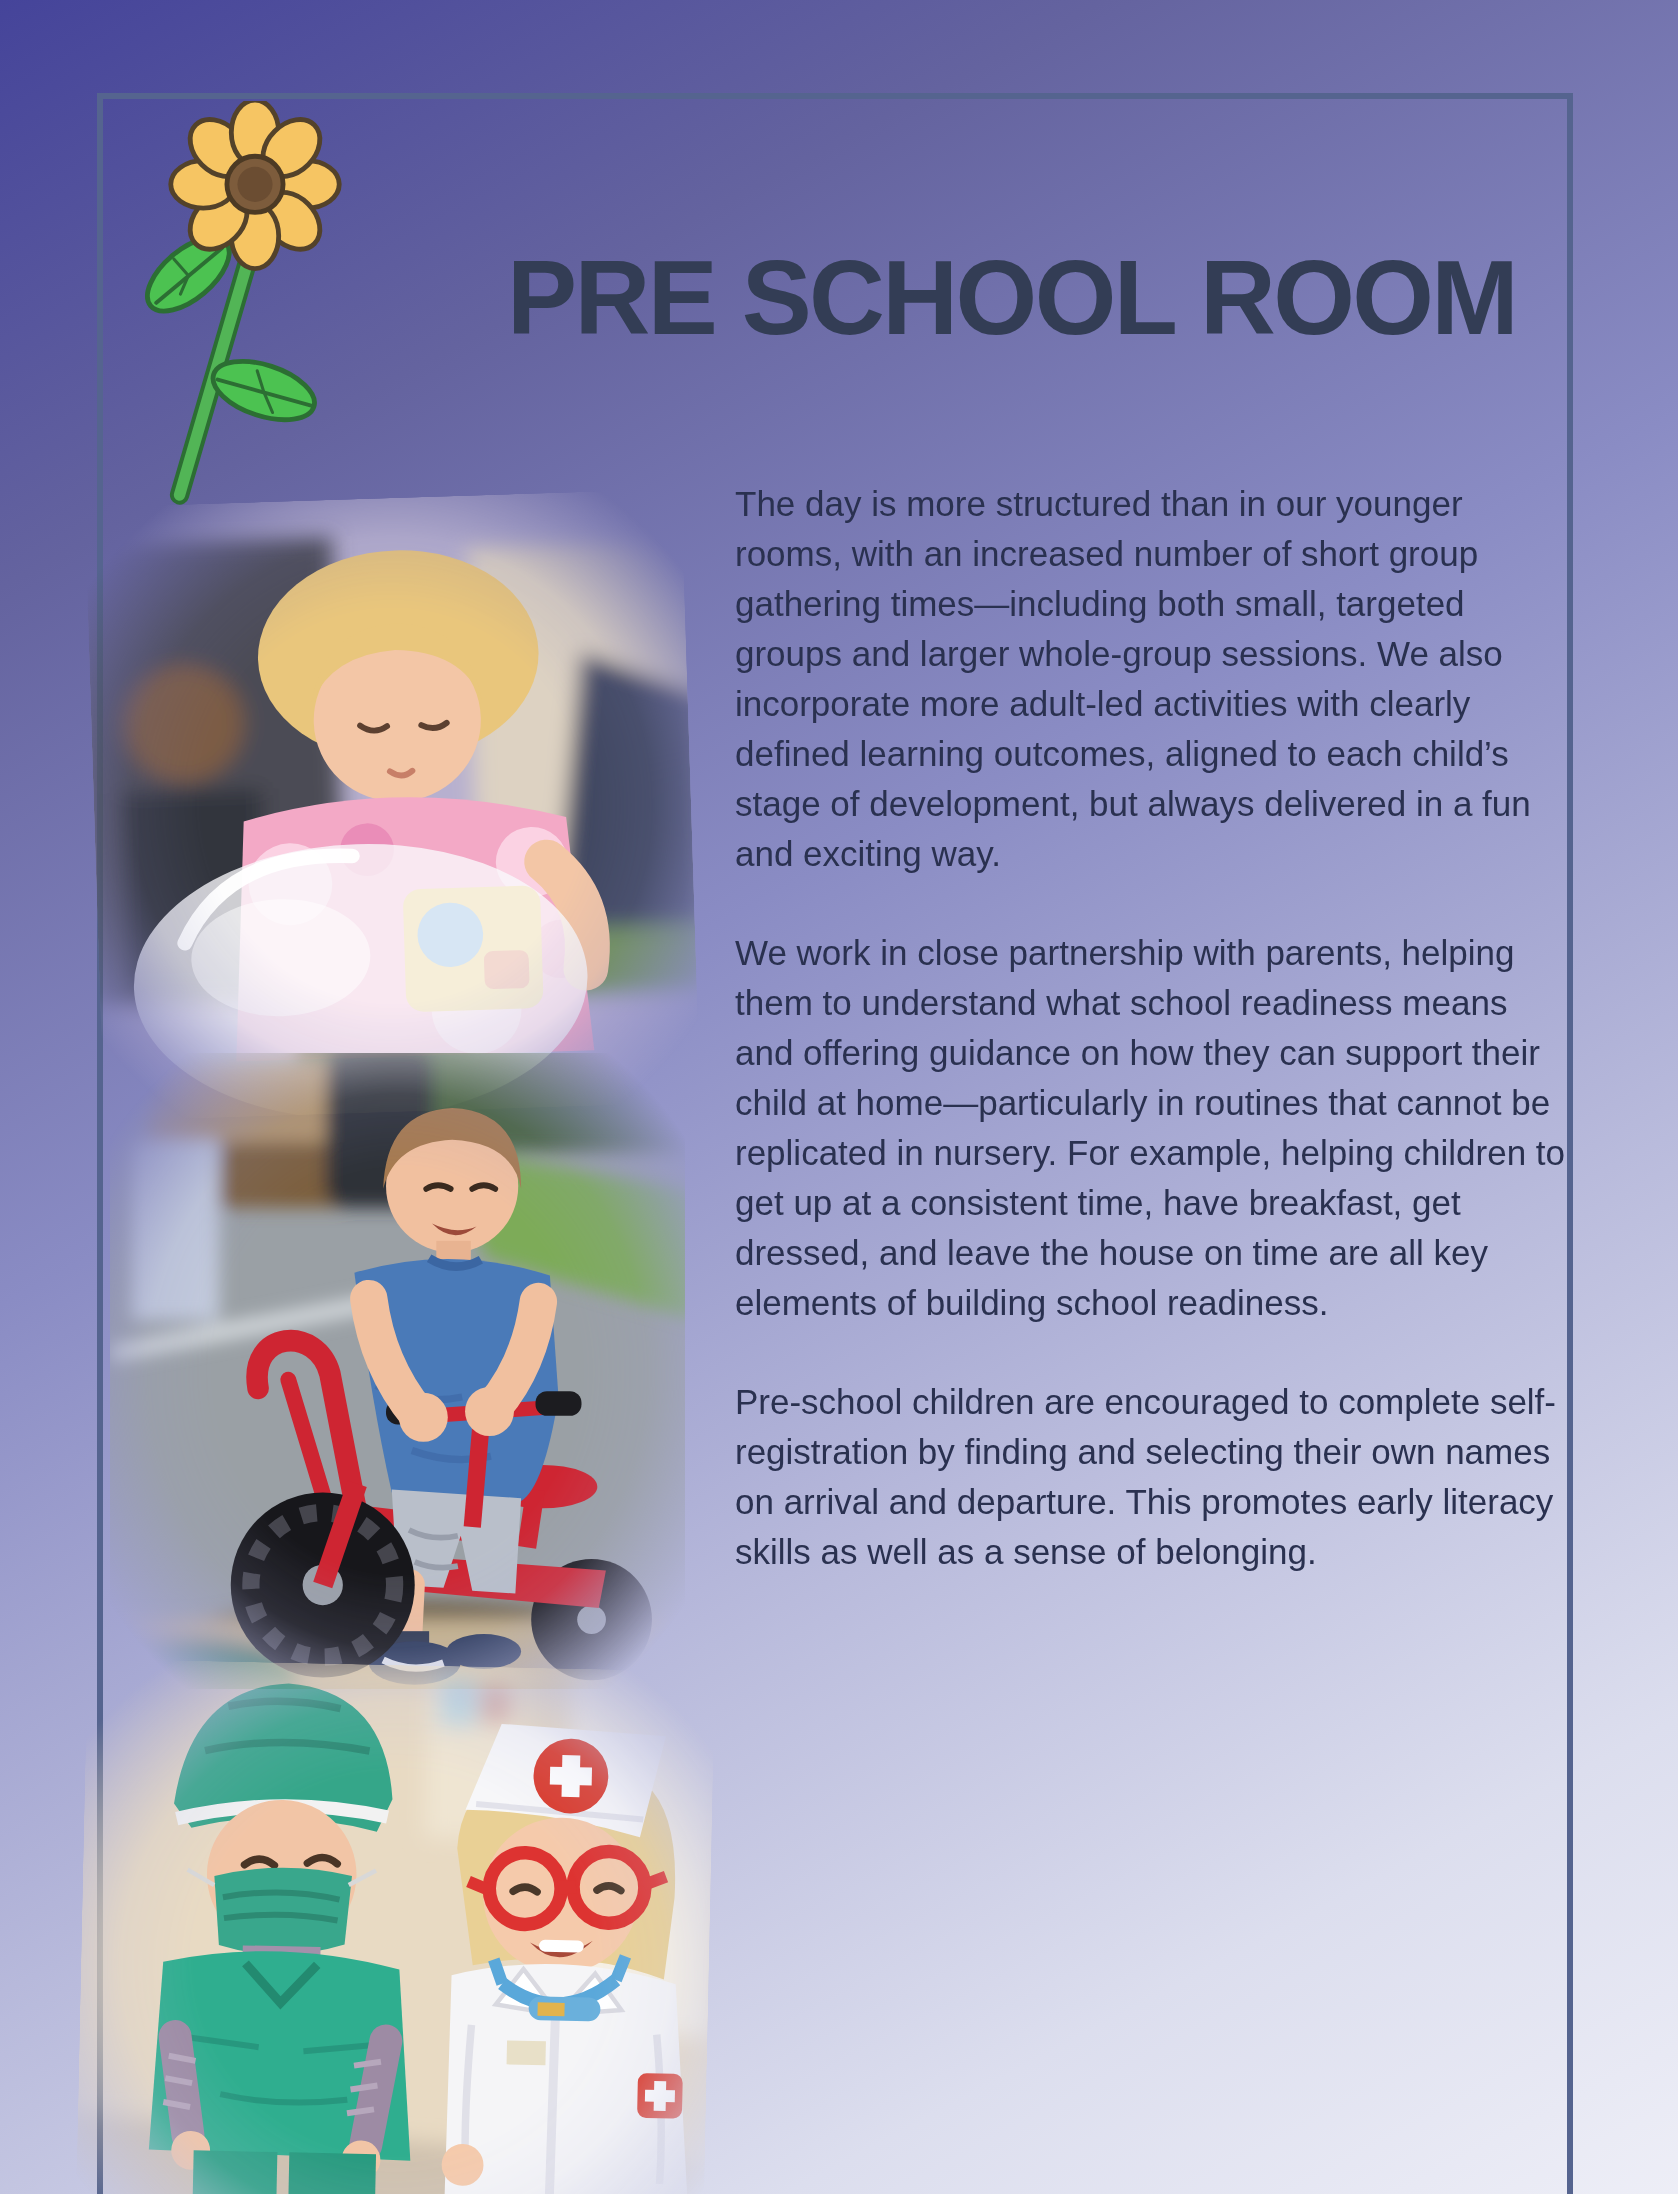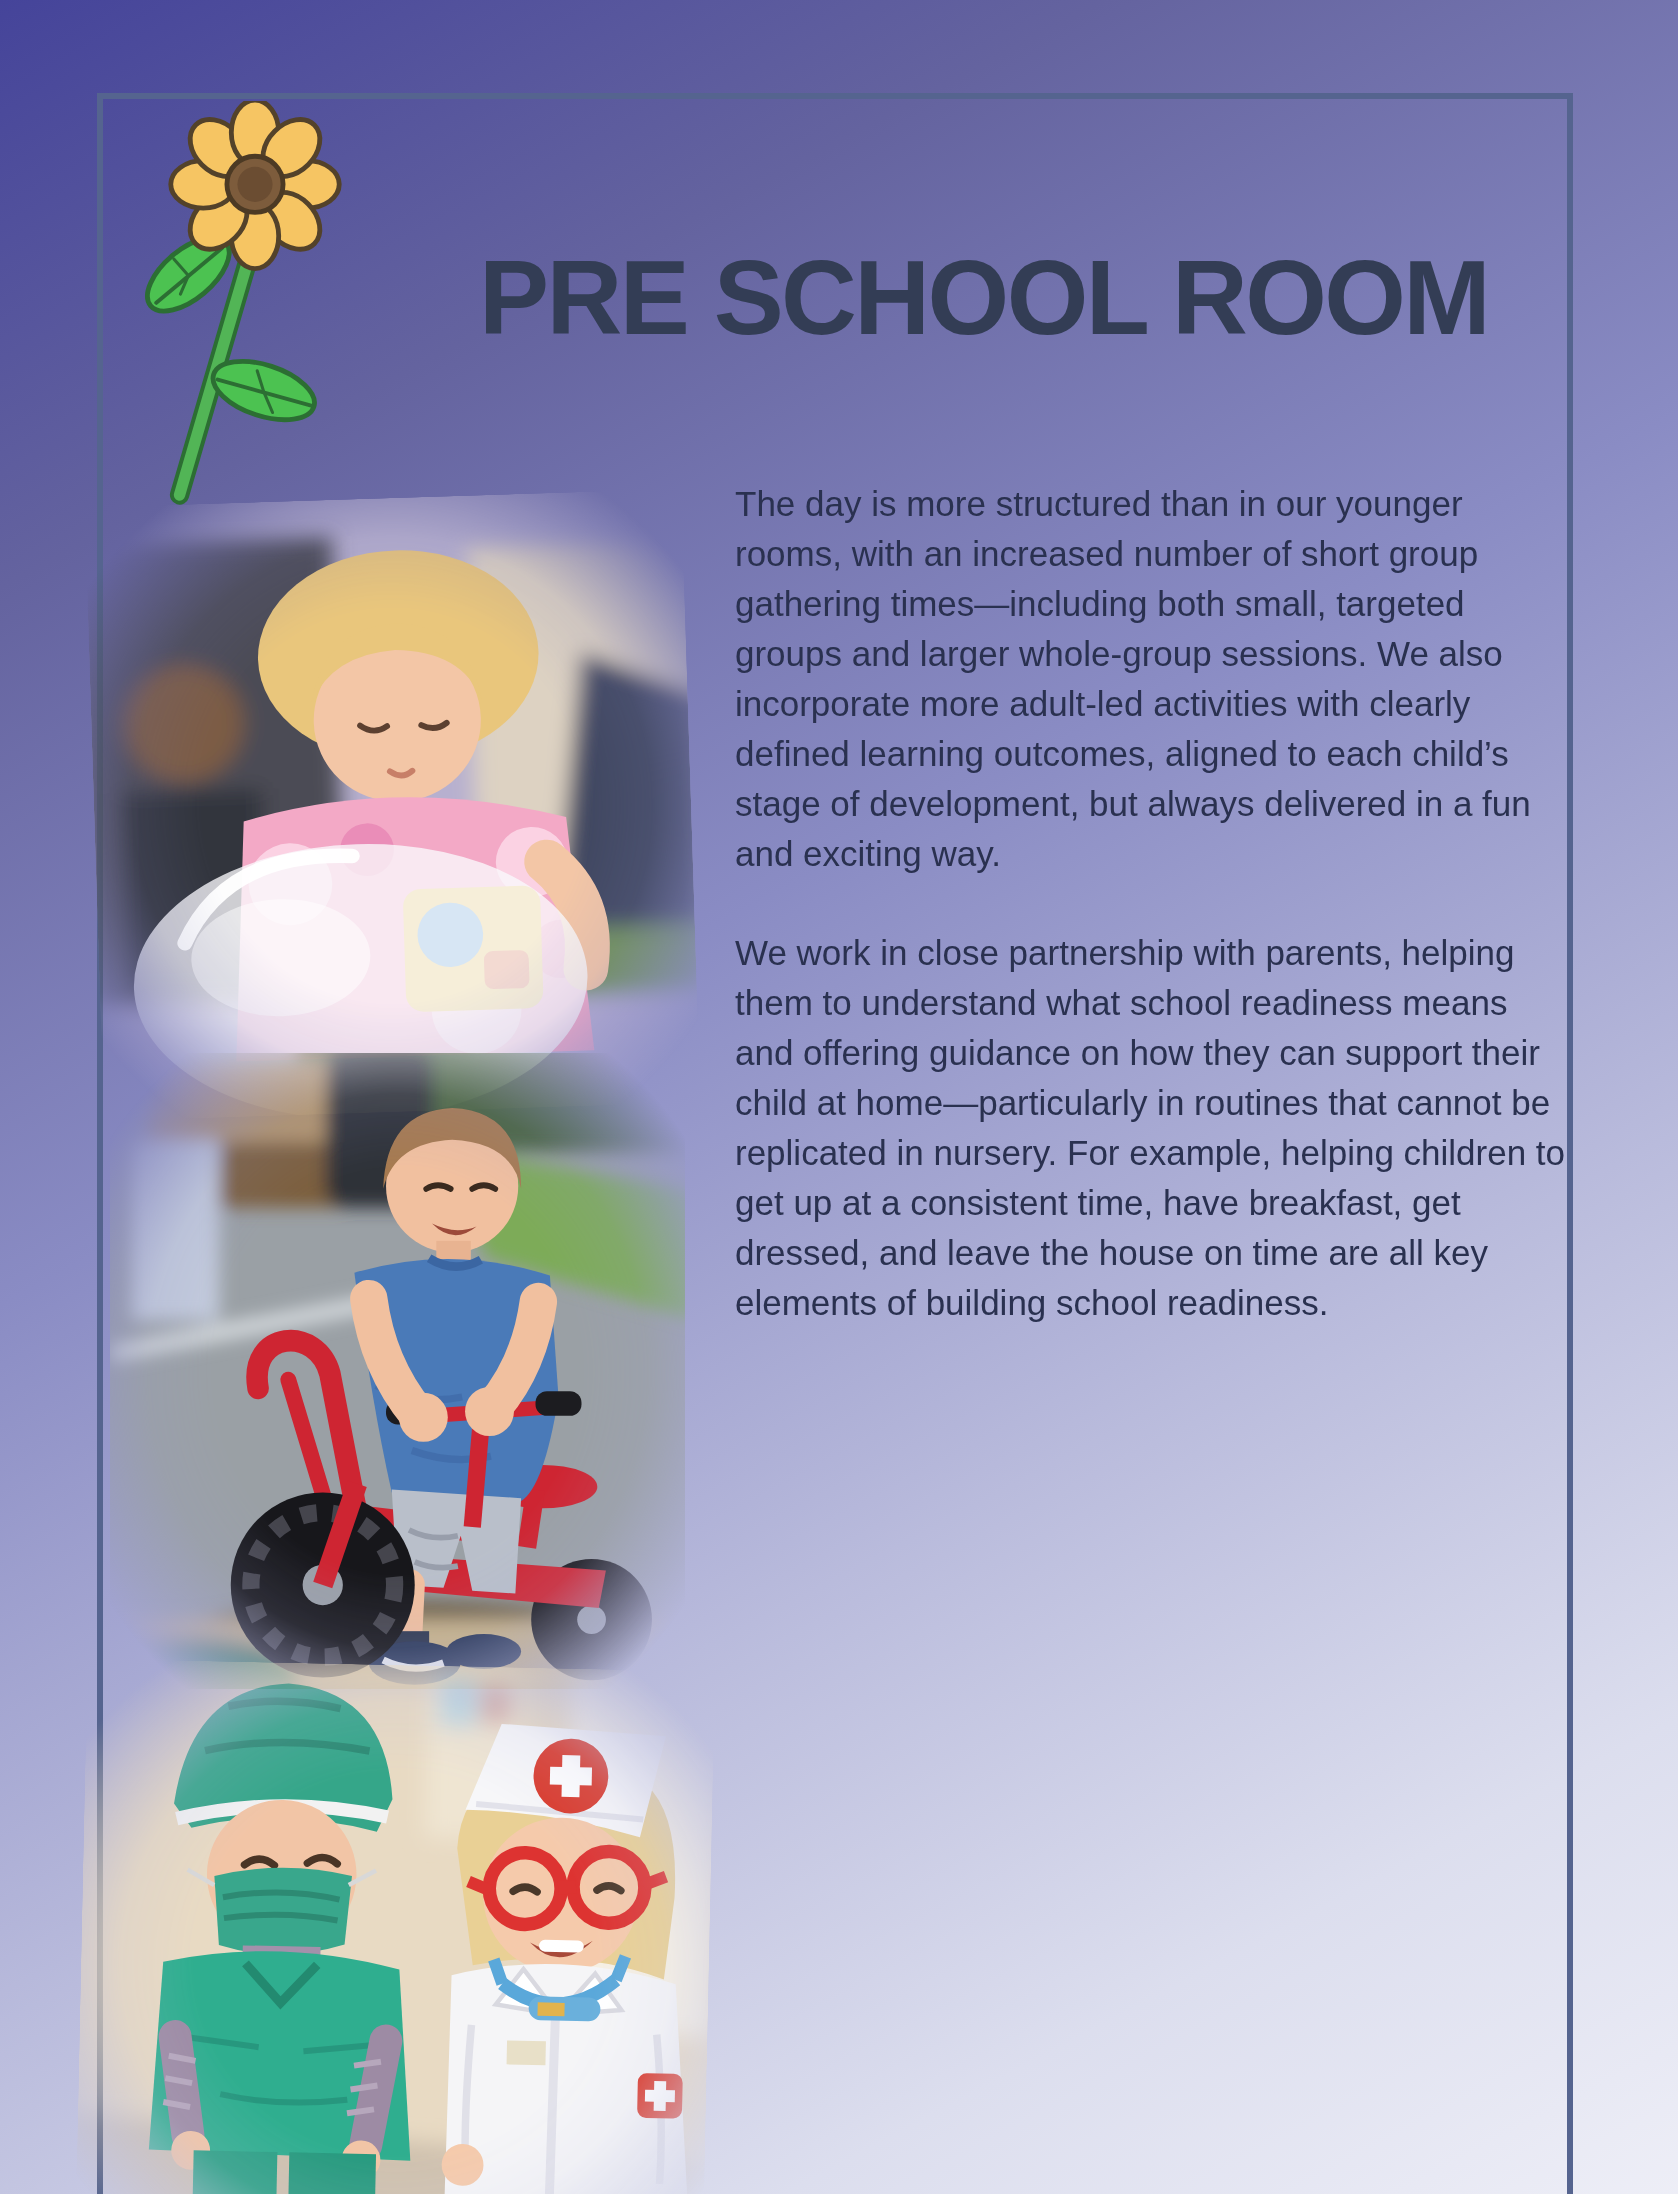--- a/index.html
+++ b/index.html
@@ -2,21 +2,21 @@
 <html style="font-size:7px"><head>
 <meta charset="utf-8">
 <style>
   html,body{margin:0;padding:0;}
   body{width:1678px;height:2372px;font-family:"Liberation Sans",sans-serif;}
   .page{position:relative;width:1678px;height:2372px;overflow:hidden;
         background:linear-gradient(152deg,#45449a 0%,#64639f 18%,#8a8cc4 40%,#b9bbdc 62%,#dcdeee 80%,#f4f4fa 100%);}
   .frame{position:absolute;left:97px;top:93px;width:1476px;height:2174px;
          border:6.1px solid #55648f;box-sizing:border-box;z-index:1;}
   .flower{position:absolute;left:132px;top:101px;width:246px;height:408px;z-index:3;}
-  .page-title{position:absolute;left:479px;top:238px;z-index:2;
+  .page-title{position:absolute;left:507px;top:238px;z-index:2;
         font-size:105px;font-weight:bold;letter-spacing:-2.6px;color:#333d55;white-space:nowrap;}
   .copy{position:absolute;left:735px;top:479px;width:834px;z-index:2;
         font-size:35px;line-height:50px;color:#2a3150;}
   .copy p{margin:0 0 49px 0;}
   .photo{position:absolute;z-index:2;
      -webkit-mask-image:radial-gradient(ellipse 64% 64% at 50% 50%,#000 50%,rgba(0,0,0,.85) 68%,rgba(0,0,0,0) 97%);
      mask-image:radial-gradient(ellipse 64% 64% at 50% 50%,#000 50%,rgba(0,0,0,.85) 68%,rgba(0,0,0,0) 97%);
      border-radius:26px;overflow:hidden;}
   .photo svg{width:100%;height:100%;display:block;}
   #photo1{left:94px;top:498px;width:597px;height:614px;transform:rotate(-1.8deg);}
@@ -57,20 +57,21 @@
     </g>
     <circle cx="280" cy="190" r="64" fill="#7d5c3c" stroke="#4c3a24" stroke-width="11"></circle>
     <circle cx="280" cy="190" r="40" fill="#6b4d32"></circle>
   </svg>
 
   <div class="page-title">PRE SCHOOL ROOM</div>
 
   <div class="copy">
     <p>The day is more structured than in our younger rooms, with an increased number of short group gathering times—including both small, targeted groups and larger whole-group sessions. We also incorporate more adult-led activities with clearly defined learning outcomes, aligned to each child’s stage of development, but always delivered in a fun and exciting way.</p>
     <p>We work in close partnership with parents, helping them to understand what school readiness means and offering guidance on how they can support their child at home—particularly in routines that cannot be replicated in nursery. For example, helping children to get up at a consistent time, have breakfast, get dressed, and leave the house on time are all key elements of building school readiness.</p>
+    <p>Pre-school children are encouraged to complete self-registration by finding and selecting their own names on arrival and departure. This promotes early literacy skills as well as a sense of belonging.</p>
   </div>
 
   <div class="photo" id="photo1">
     <svg viewBox="0 0 400 420" preserveAspectRatio="none" aria-hidden="true">
       <defs>
           <filter id="f1" x="-20%" y="-20%" width="140%" height="140%">
             <feGaussianBlur stdDeviation="7"></feGaussianBlur>
           </filter>
         </defs>
       <rect width="400" height="420" fill="#b7b0cf"></rect>

